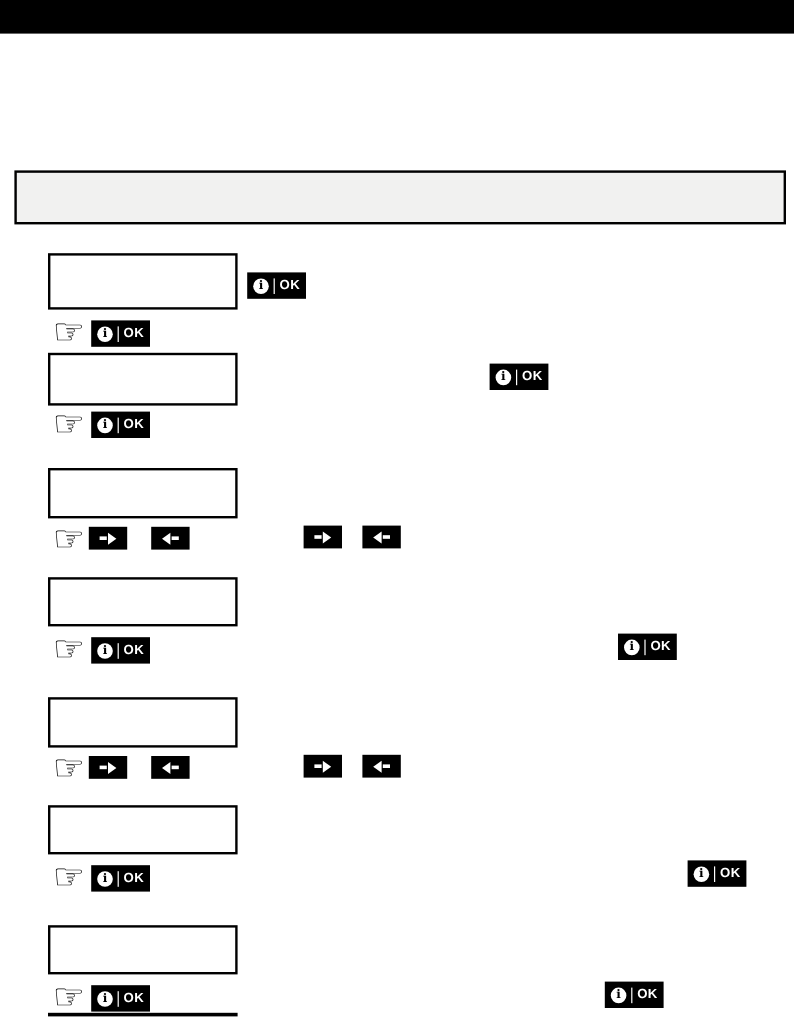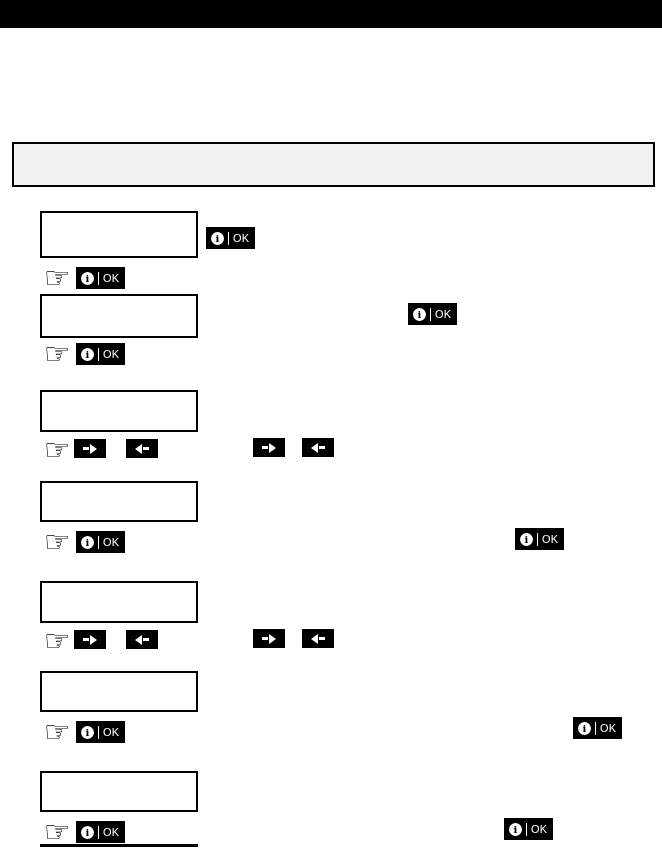--- a/index.html
+++ b/index.html
@@ -24,21 +24,21 @@
     display:inline-flex; align-items:center; justify-content:center;
     gap:4px; background:#000000; color:#ffffff; height:22px; padding:0 5px;
   }
   .info-circle {
     width:13px; height:13px; border-radius:50%; background:#ffffff; color:#000000;
     font-family:"DejaVu Serif", serif; font-weight:bold; font-style:normal;
     font-size:10px; line-height:13px; text-align:center; display:inline-block;
   }
   .ok-divider { width:1px; height:13px; background:#ffffff; display:inline-block; }
   .ok-text {
-    font-size:11px; font-weight:normal; letter-spacing:0.3px;
+    font-size:11px; font-weight:bold; letter-spacing:0.3px;
     font-family:"Liberation Sans", sans-serif;
     text-align:center;
   }
   .hand {
     font-family:"DejaVu Sans", sans-serif; font-size:30px; line-height:1;
     color:#000000; display:inline-block;
   }
   .btn-arrow {
     display:inline-flex; align-items:center; justify-content:center;
     background:#000000; height:19px; width:32px;

